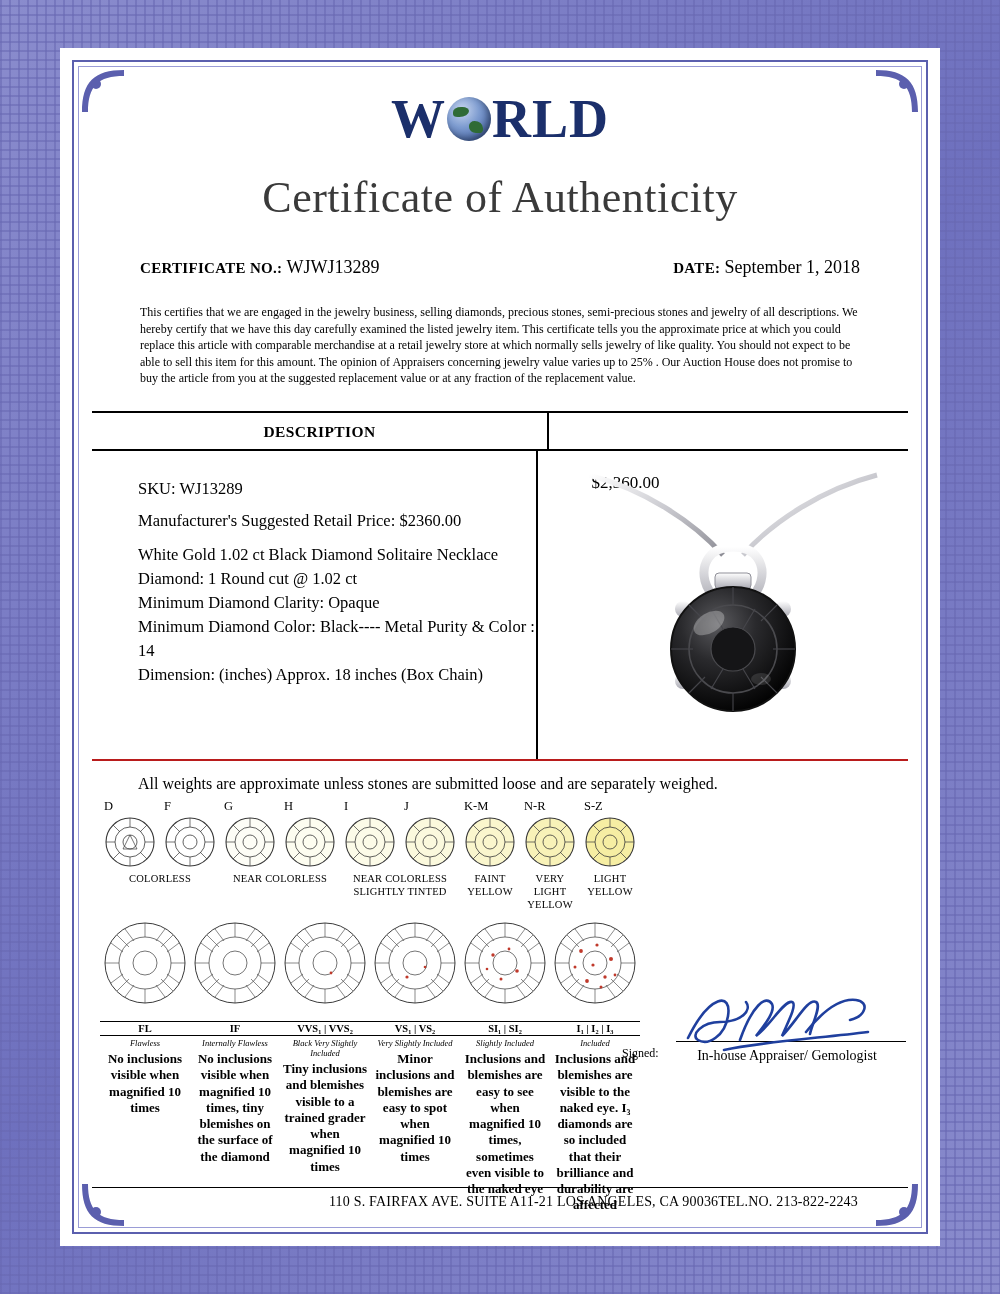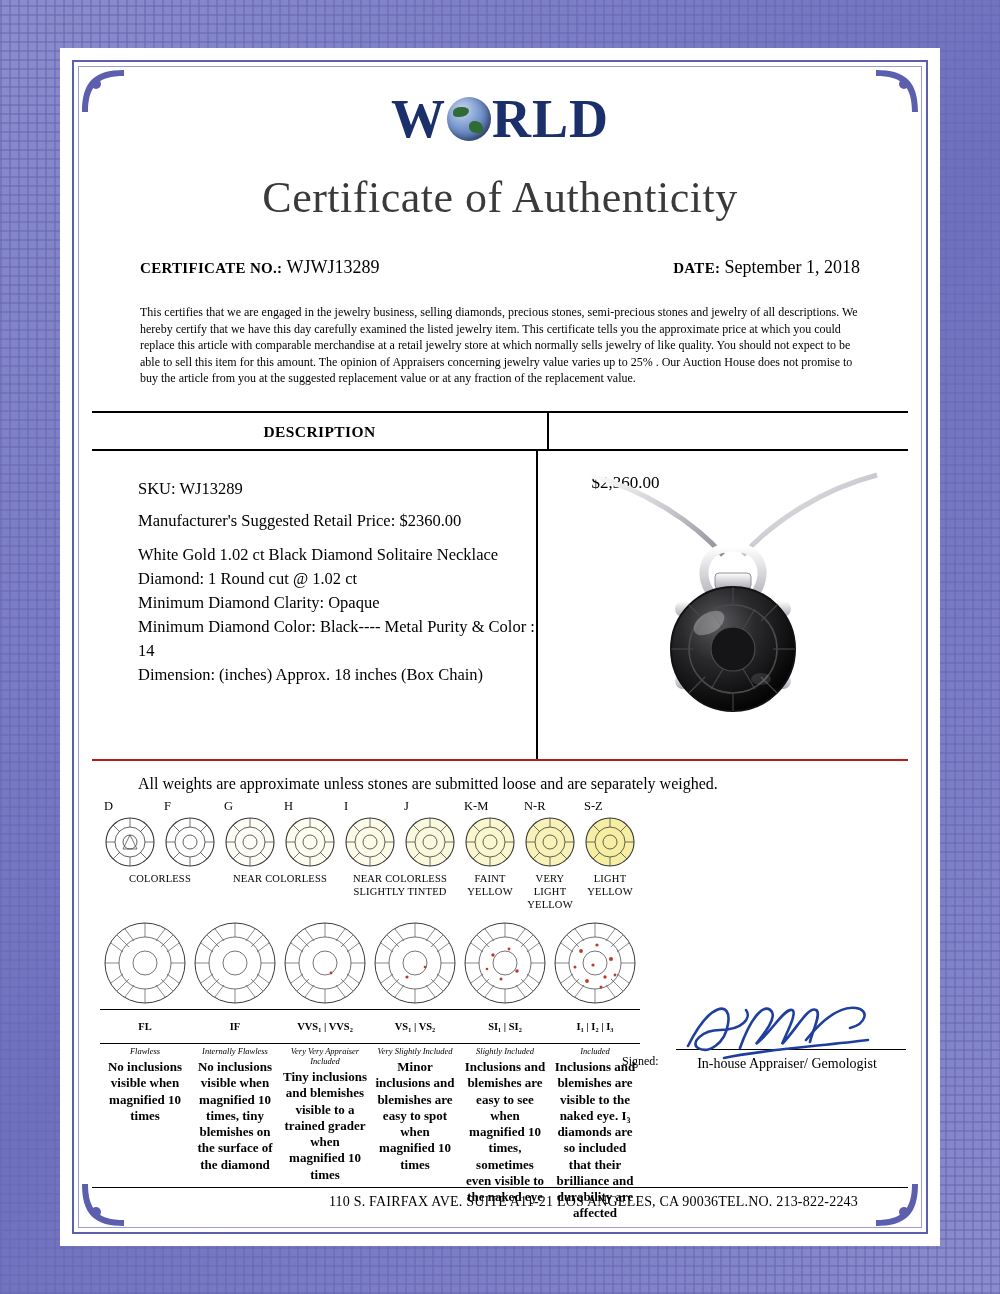--- a/index.html
+++ b/index.html
@@ -142,21 +142,21 @@
   .grade-labels { display: flex; margin-top: 4px; }
   .grade-lab {
     font-size: 10.5px; text-align: center; line-height: 1.25; letter-spacing: 0.2px;
   }
 
   .clarity-row { display: flex; margin-top: 10px; }
   .clarity-cell { width: 90px; text-align: center; }
   .dia-big { width: 84px; height: 84px; margin: 0 auto; }
   .clarity-grade {
     font-size: 10.5px; font-weight: bold; border-top: 1px solid #000; border-bottom: 1px solid #000;
-    padding: 11px 0; margin-top: 4px;
+    padding: 1px 0; margin-top: 16px;
   }
   .clarity-name { font-size: 8.5px; font-style: italic; margin-top: 2px; }
   .clarity-desc { font-size: 13px; line-height: 1.25; margin-top: 3px; padding: 0 3px; font-weight: bold; }
 
   .sign-block { position: absolute; left: 0; bottom: 150px; width: 268px; }
   .sign-line { border-bottom: 1px solid #000; height: 1px; width: 230px; margin-left: 36px; }
   .sign-label { position: absolute; left: -18px; bottom: 3px; font-size: 12px; }
   .sign-title { text-align: center; font-size: 14px; margin-top: 6px; padding-left: 26px; }
   .signature { position: absolute; left: 40px; bottom: 6px; width: 200px; height: 70px; }
 
@@ -591,21 +591,21 @@
                     <path d="M62 76 L53 64"></path>
                     <path d="M8 22 L20 31"></path>
                     <path d="M76 22 L64 31"></path>
                     <path d="M8 62 L20 53"></path>
                     <path d="M76 62 L64 53"></path>
                   </g>
                   <circle cx="48" cy="52" r="1.4" fill="#c0392b"></circle>
                 </svg>
             </div>
             <div class="clarity-grade">VVS₁ | VVS₂</div>
-            <div class="clarity-name">Very Very Appraiser Included</div>
+            <div class="clarity-name">Black Very Slightly Included</div>
             <div class="clarity-desc">Tiny inclusions and blemishes visible to a trained grader when magnified 10 times</div>
           </div>
 
           <div class="clarity-cell">
             <div class="dia-big">
               <svg viewBox="0 0 84 84">
                   <circle cx="42" cy="42" r="40" fill="#fff" stroke="#3a3a3a" stroke-width="1"></circle>
                   <circle cx="42" cy="42" r="26" fill="none" stroke="#3a3a3a" stroke-width="0.7"></circle>
                   <circle cx="42" cy="42" r="12" fill="none" stroke="#3a3a3a" stroke-width="0.7"></circle>
                   <g stroke="#3a3a3a" stroke-width="0.6">

